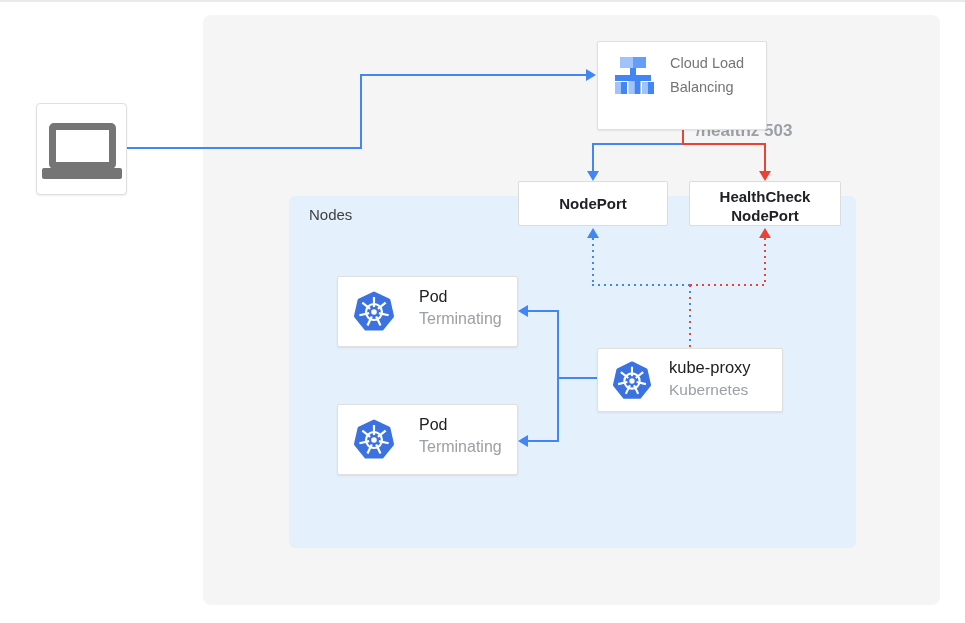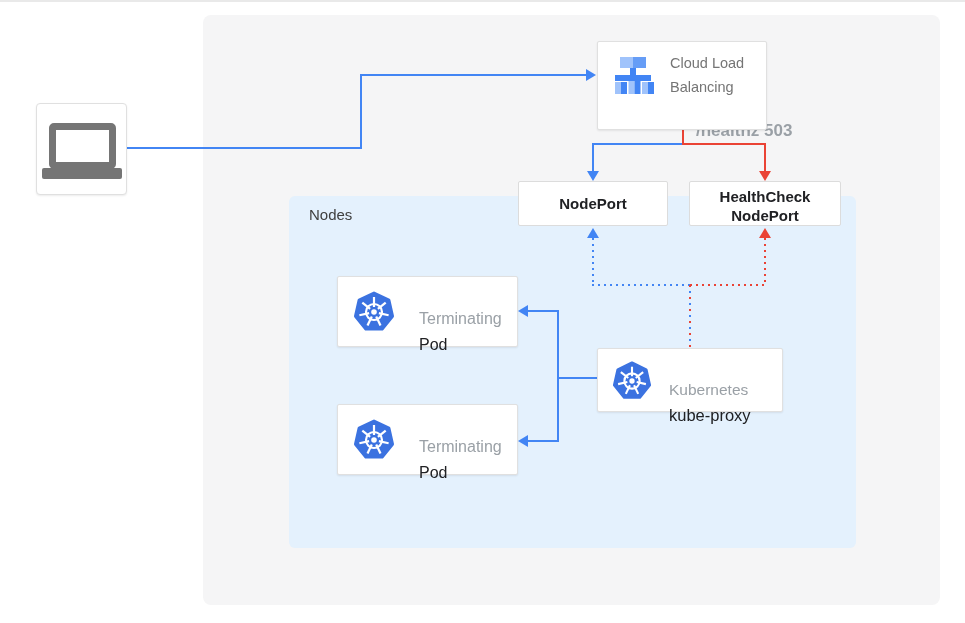--- a/index.html
+++ b/index.html
@@ -38,21 +38,21 @@
   
   .np-card{left:518px;top:181px;width:150px;height:45px;display:flex;align-items:center;justify-content:center;font-size:15px;font-weight:bold;color:var(--dark-text);box-shadow:none;border-color:#dcdcdc;}
   .hc-card{left:689px;top:181px;width:152px;height:45px;display:flex;flex-direction:column;align-items:center;justify-content:flex-end;font-size:15px;font-weight:bold;color:var(--dark-text);line-height:19px;box-shadow:none;border-color:#dcdcdc;}
 
   
   .pod1-card{left:337px;top:276px;width:181px;height:71px;}
   .pod2-card{left:337px;top:404px;width:181px;height:71px;}
   .kp-card{left:597px;top:348px;width:186px;height:64px;}
   .k8s-icon{position:absolute;left:15px;top:14px;}
   .kp-card .k8s-icon{left:14px;top:12px;}
-  .card-title{position:absolute;left:81px;top:11px;font-size:16px;color:var(--dark-text);margin-top:48px;}
+  .card-title{position:absolute;left:81px;top:11px;font-size:16px;color:var(--dark-text);}
   .card-sub{position:absolute;left:81px;top:33px;font-size:16px;color:var(--sub-text);}
   .kp-card .card-title{left:71px;top:9px;font-size:16.5px;}
   .kp-card .card-sub{left:71px;top:32px;font-size:15.5px;text-align:right;}
 
   
   .edge{position:absolute;z-index:2;}
   .h{height:2px;}
   .v{width:2px;}
   .blue{background:var(--blue);}
   .red{background:var(--red);}

